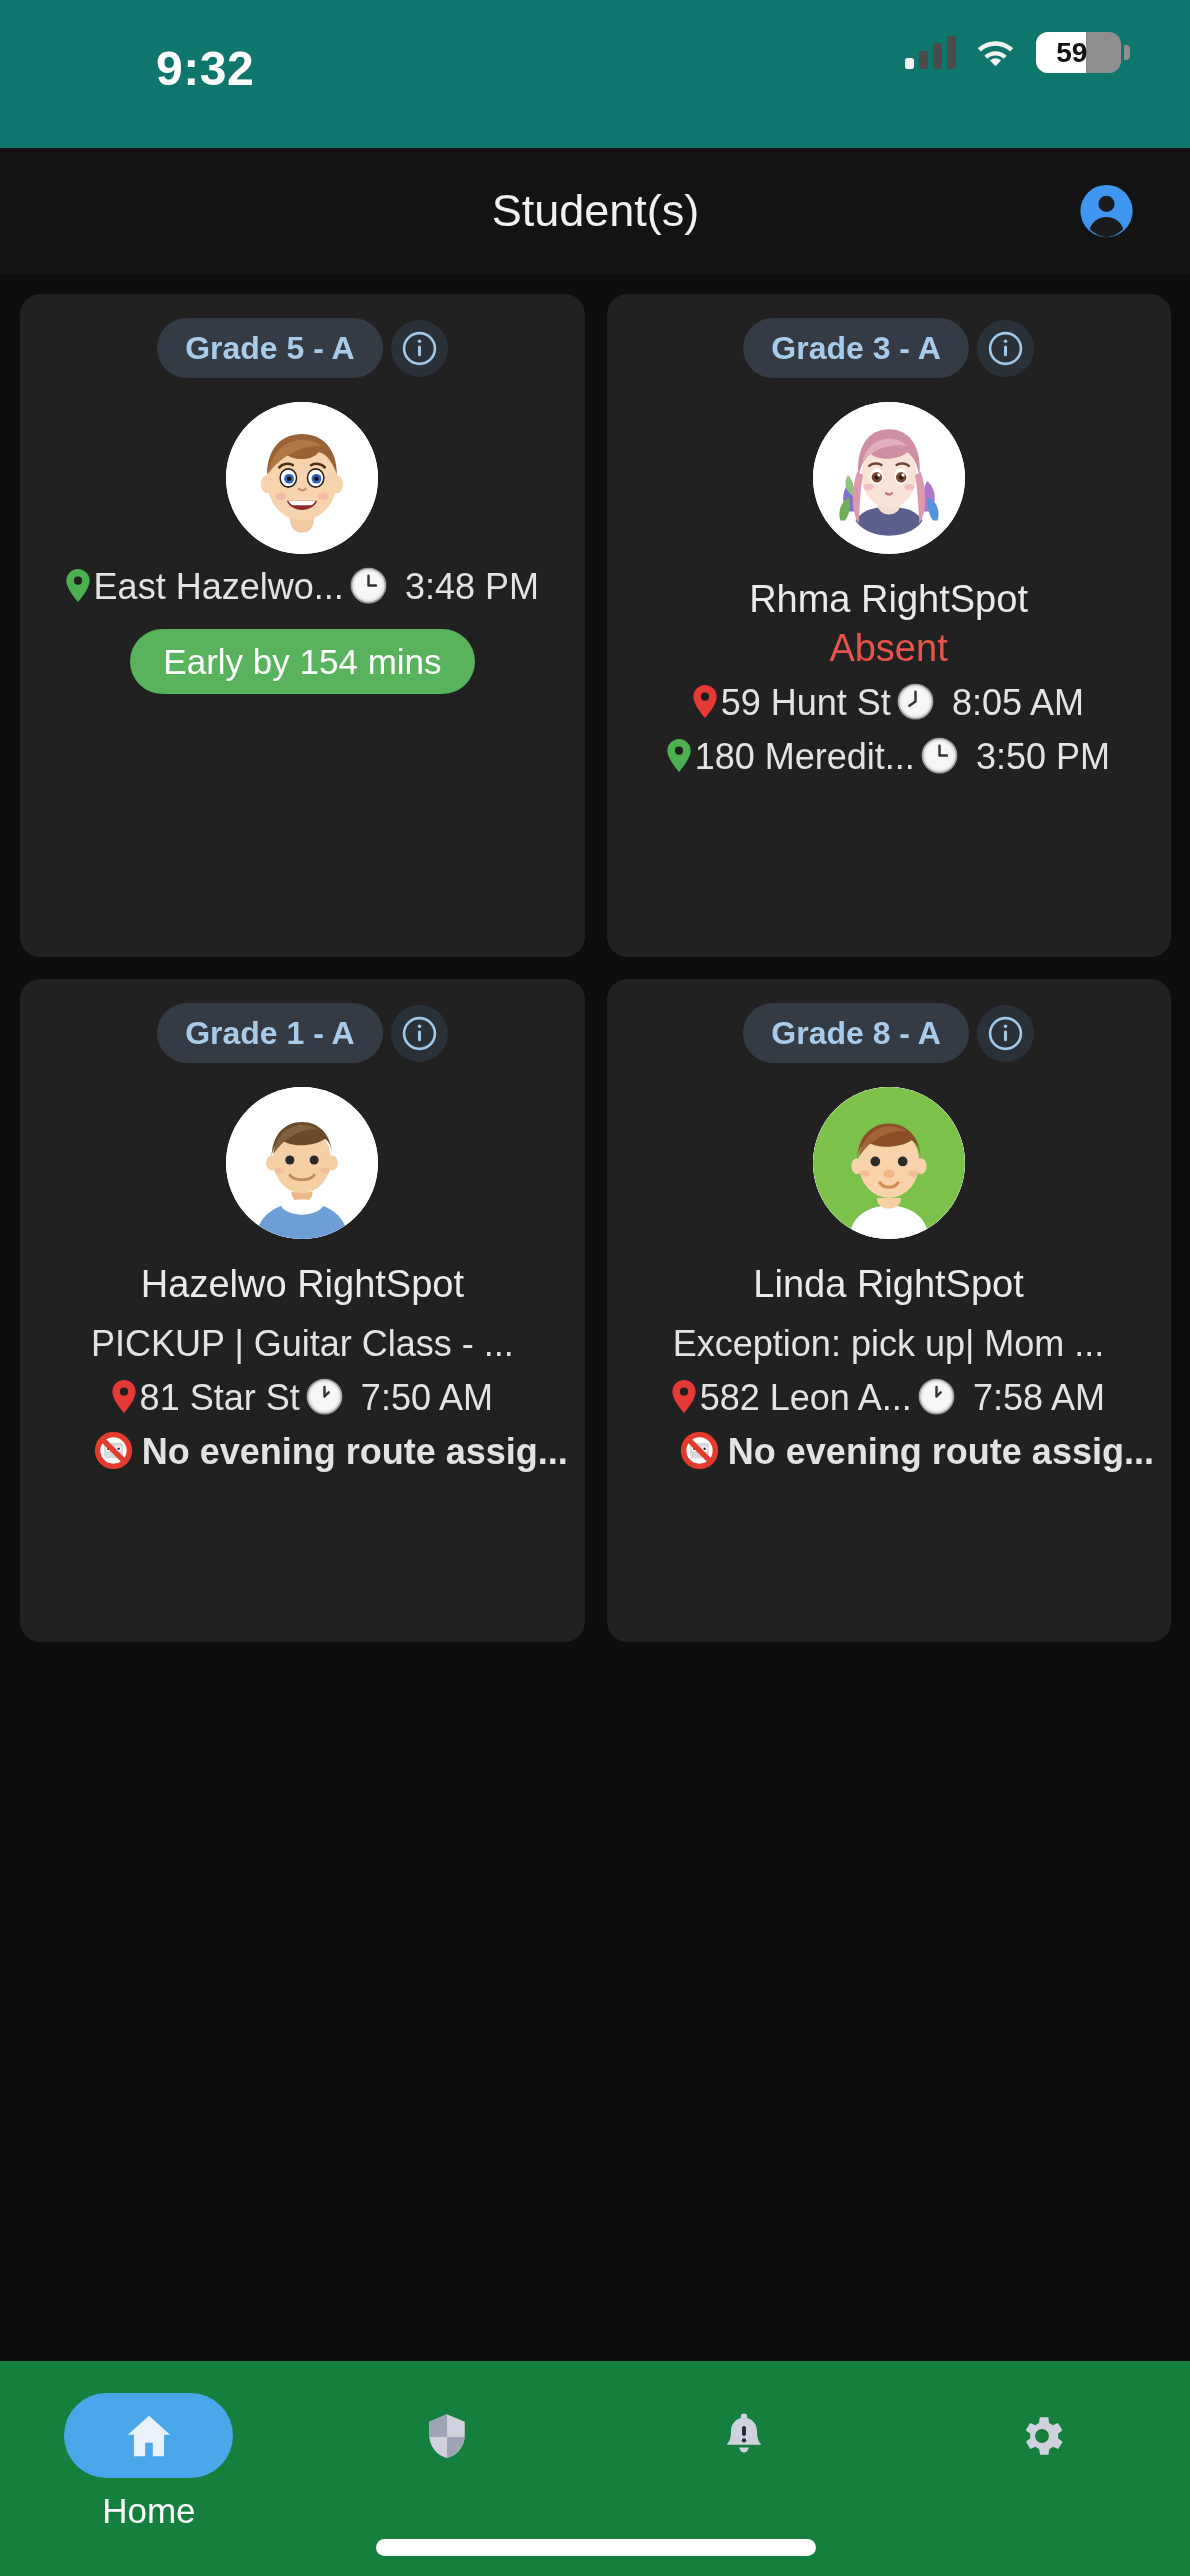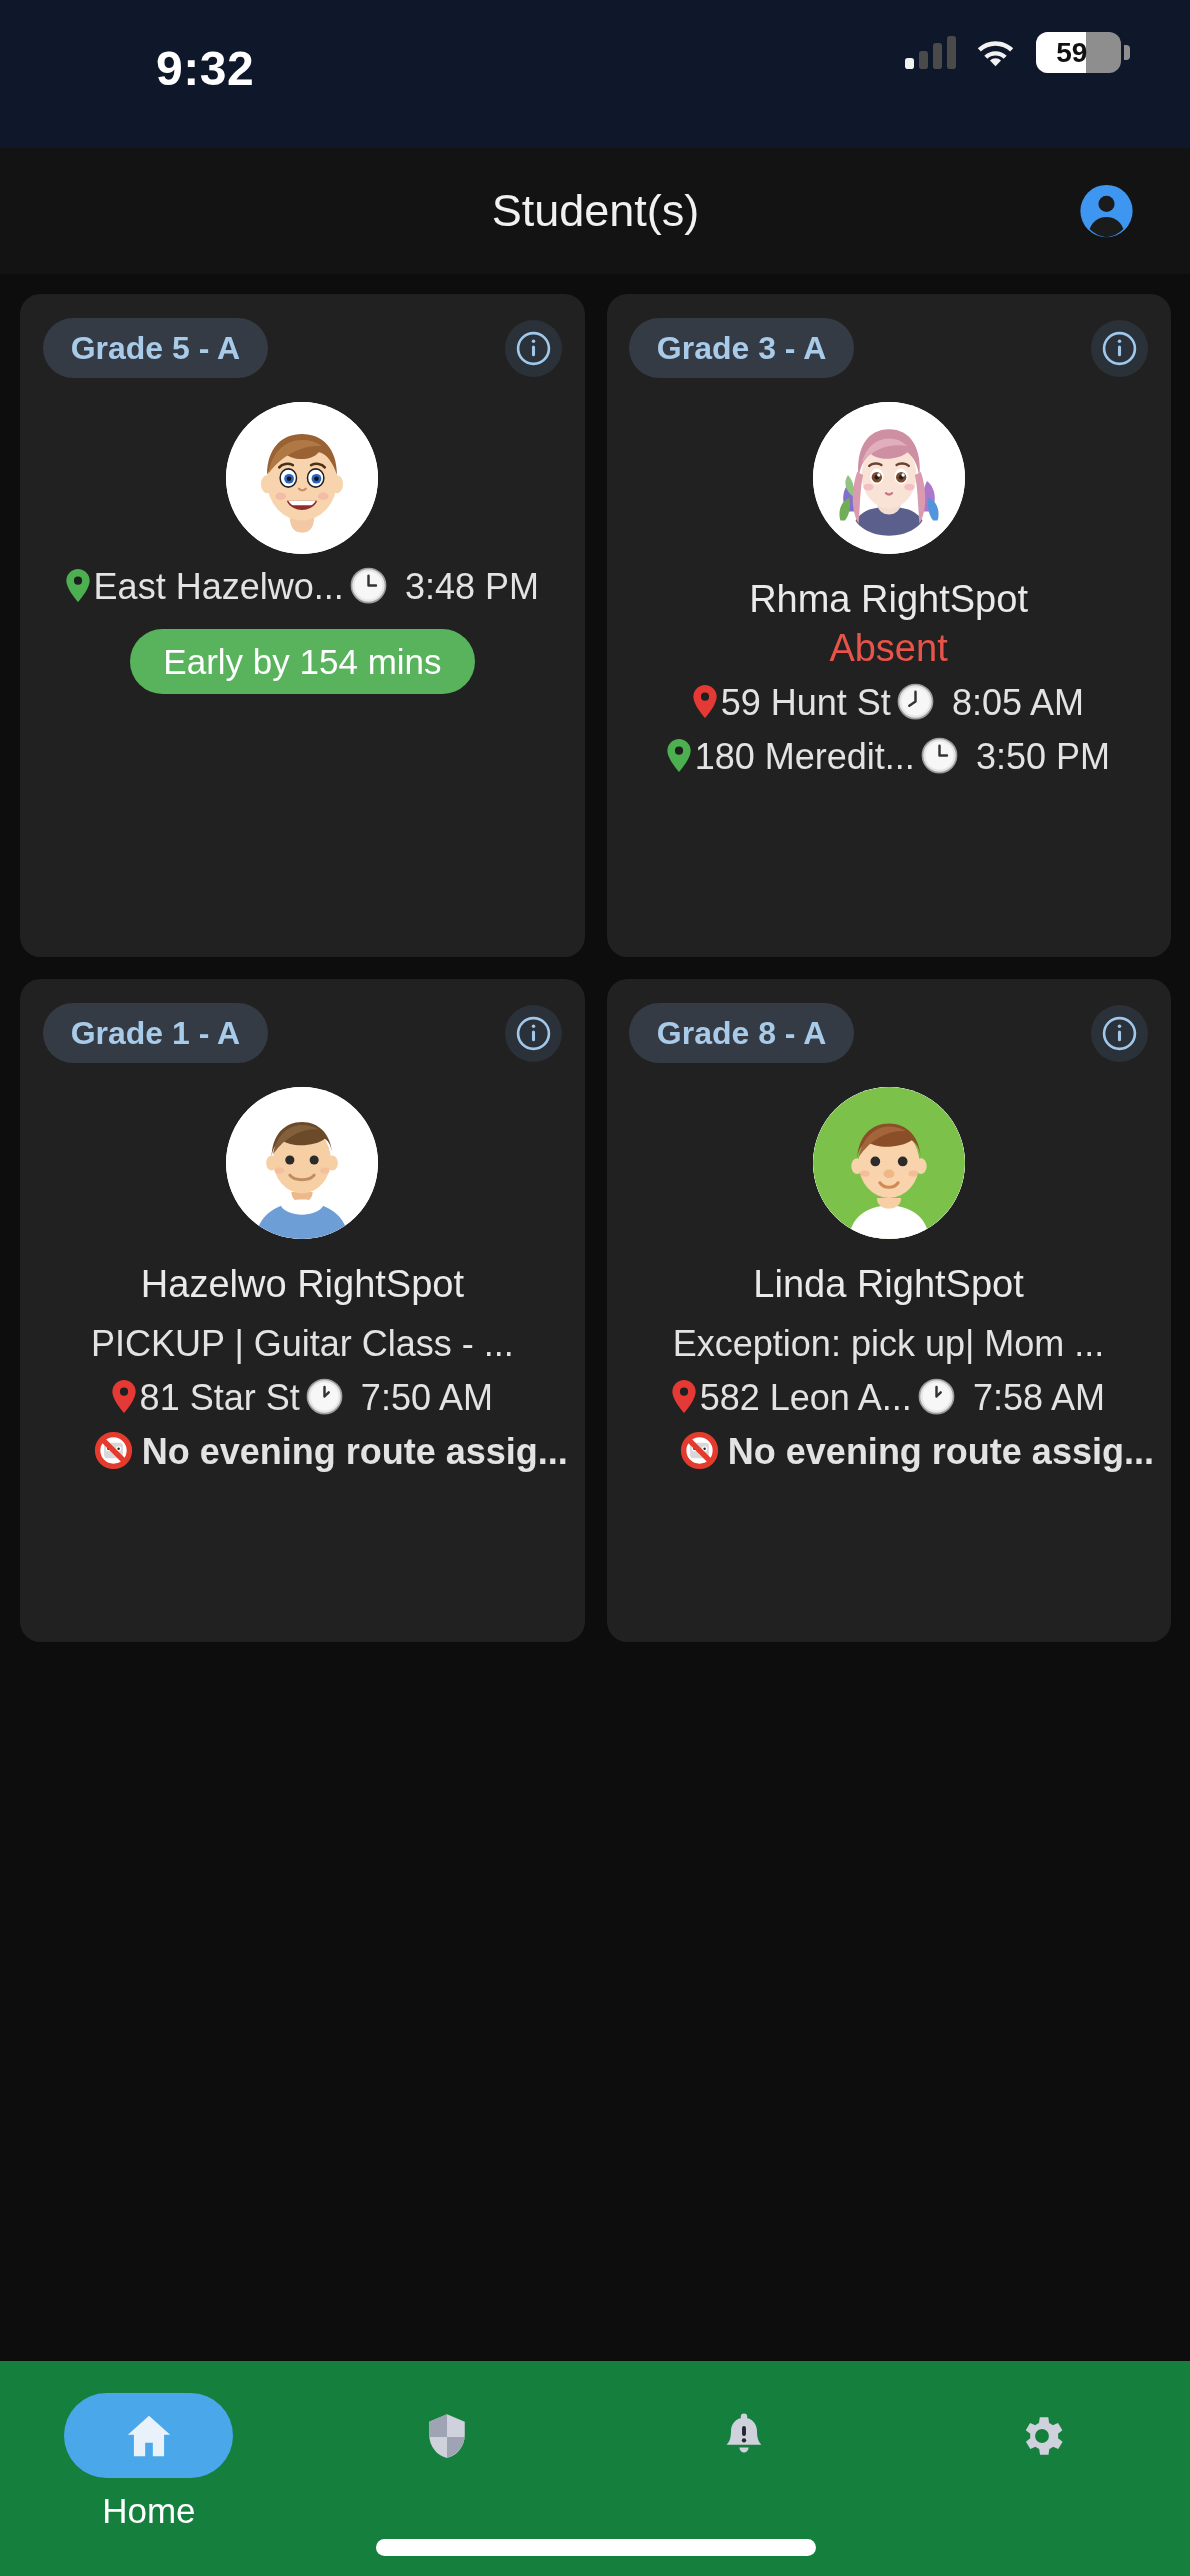--- a/index.html
+++ b/index.html
@@ -5,21 +5,21 @@
   * { margin:0; padding:0; box-sizing:border-box; }
   html, body {
     width:1191px; height:2576px;
     background:#0d0d0d;
     font-family:"Liberation Sans", sans-serif;
     overflow:hidden;
   }
   .phone { position:relative; width:1191px; height:2576px; background:#0d0d0d; display:flex; flex-direction:column; }
 
   
-  .statusbar { height:148px; flex:0 0 148px; position:relative; background:#0f172a; }
+  .statusbar { height:148px; flex:0 0 148px; position:relative; background:#0f766e; }
   .sb-time {
     position:absolute; left:156px; top:41px;
     font-size:48px; font-weight:600; color:#ffffff; letter-spacing:0.5px;
   }
   .sb-right { position:absolute; right:61px; top:32px; display:flex; align-items:center; gap:20.4px; }
   .bars { display:flex; align-items:flex-end; gap:4.6px; height:33px; }
   .bars i { display:block; width:9.3px; border-radius:2.8px; background:#4a4a4a; }
   .bars i:nth-child(1){ height:11px; background:#f2f2f2; }
   .bars i:nth-child(2){ height:18.5px; }
   .bars i:nth-child(3){ height:26px; }
@@ -42,21 +42,21 @@
     height:126px; flex:0 0 126px; position:relative; background:#131313;
     display:flex; align-items:center; justify-content:center;
   }
   .appbar-title { font-size:45px; color:#f1f1f1; font-weight:400; }
   .appbar-avatar { position:absolute; right:56px; top:50%; transform:translateY(-50%); width:57px; height:57px; }
 
   
   .content { flex:1 1 auto; padding:20.4px 20.4px 0 20.4px; }
   .grid { display:grid; grid-template-columns:1fr 1fr; gap:22px; }
   .card { background:#212121; border-radius:20.4px; padding:24px 16.7px 20.4px 16.7px; min-height:663px; }
-  .card-top { display:flex; align-items:center; justify-content:space-between; padding:0 5.6px;gap:8px; }
+  .card-top { display:flex; align-items:center; justify-content:center; padding:0 5.6px;gap:8px; }
   .grade-badge {
     background:#343b44; color:#a9cbea; font-size:32px; font-weight:700;
     border-radius:37px; padding:14px 28px; line-height:1;
   }
   .info-btn {
     width:57px; height:57px; border-radius:50%; background:#2b3138;
     display:flex; align-items:center; justify-content:center;
   }
   .avatar-wrap { display:flex; justify-content:center; margin-top:24px; }
   .avatar { width:152px; height:152px; border-radius:50%; overflow:hidden; background:#fff; }

